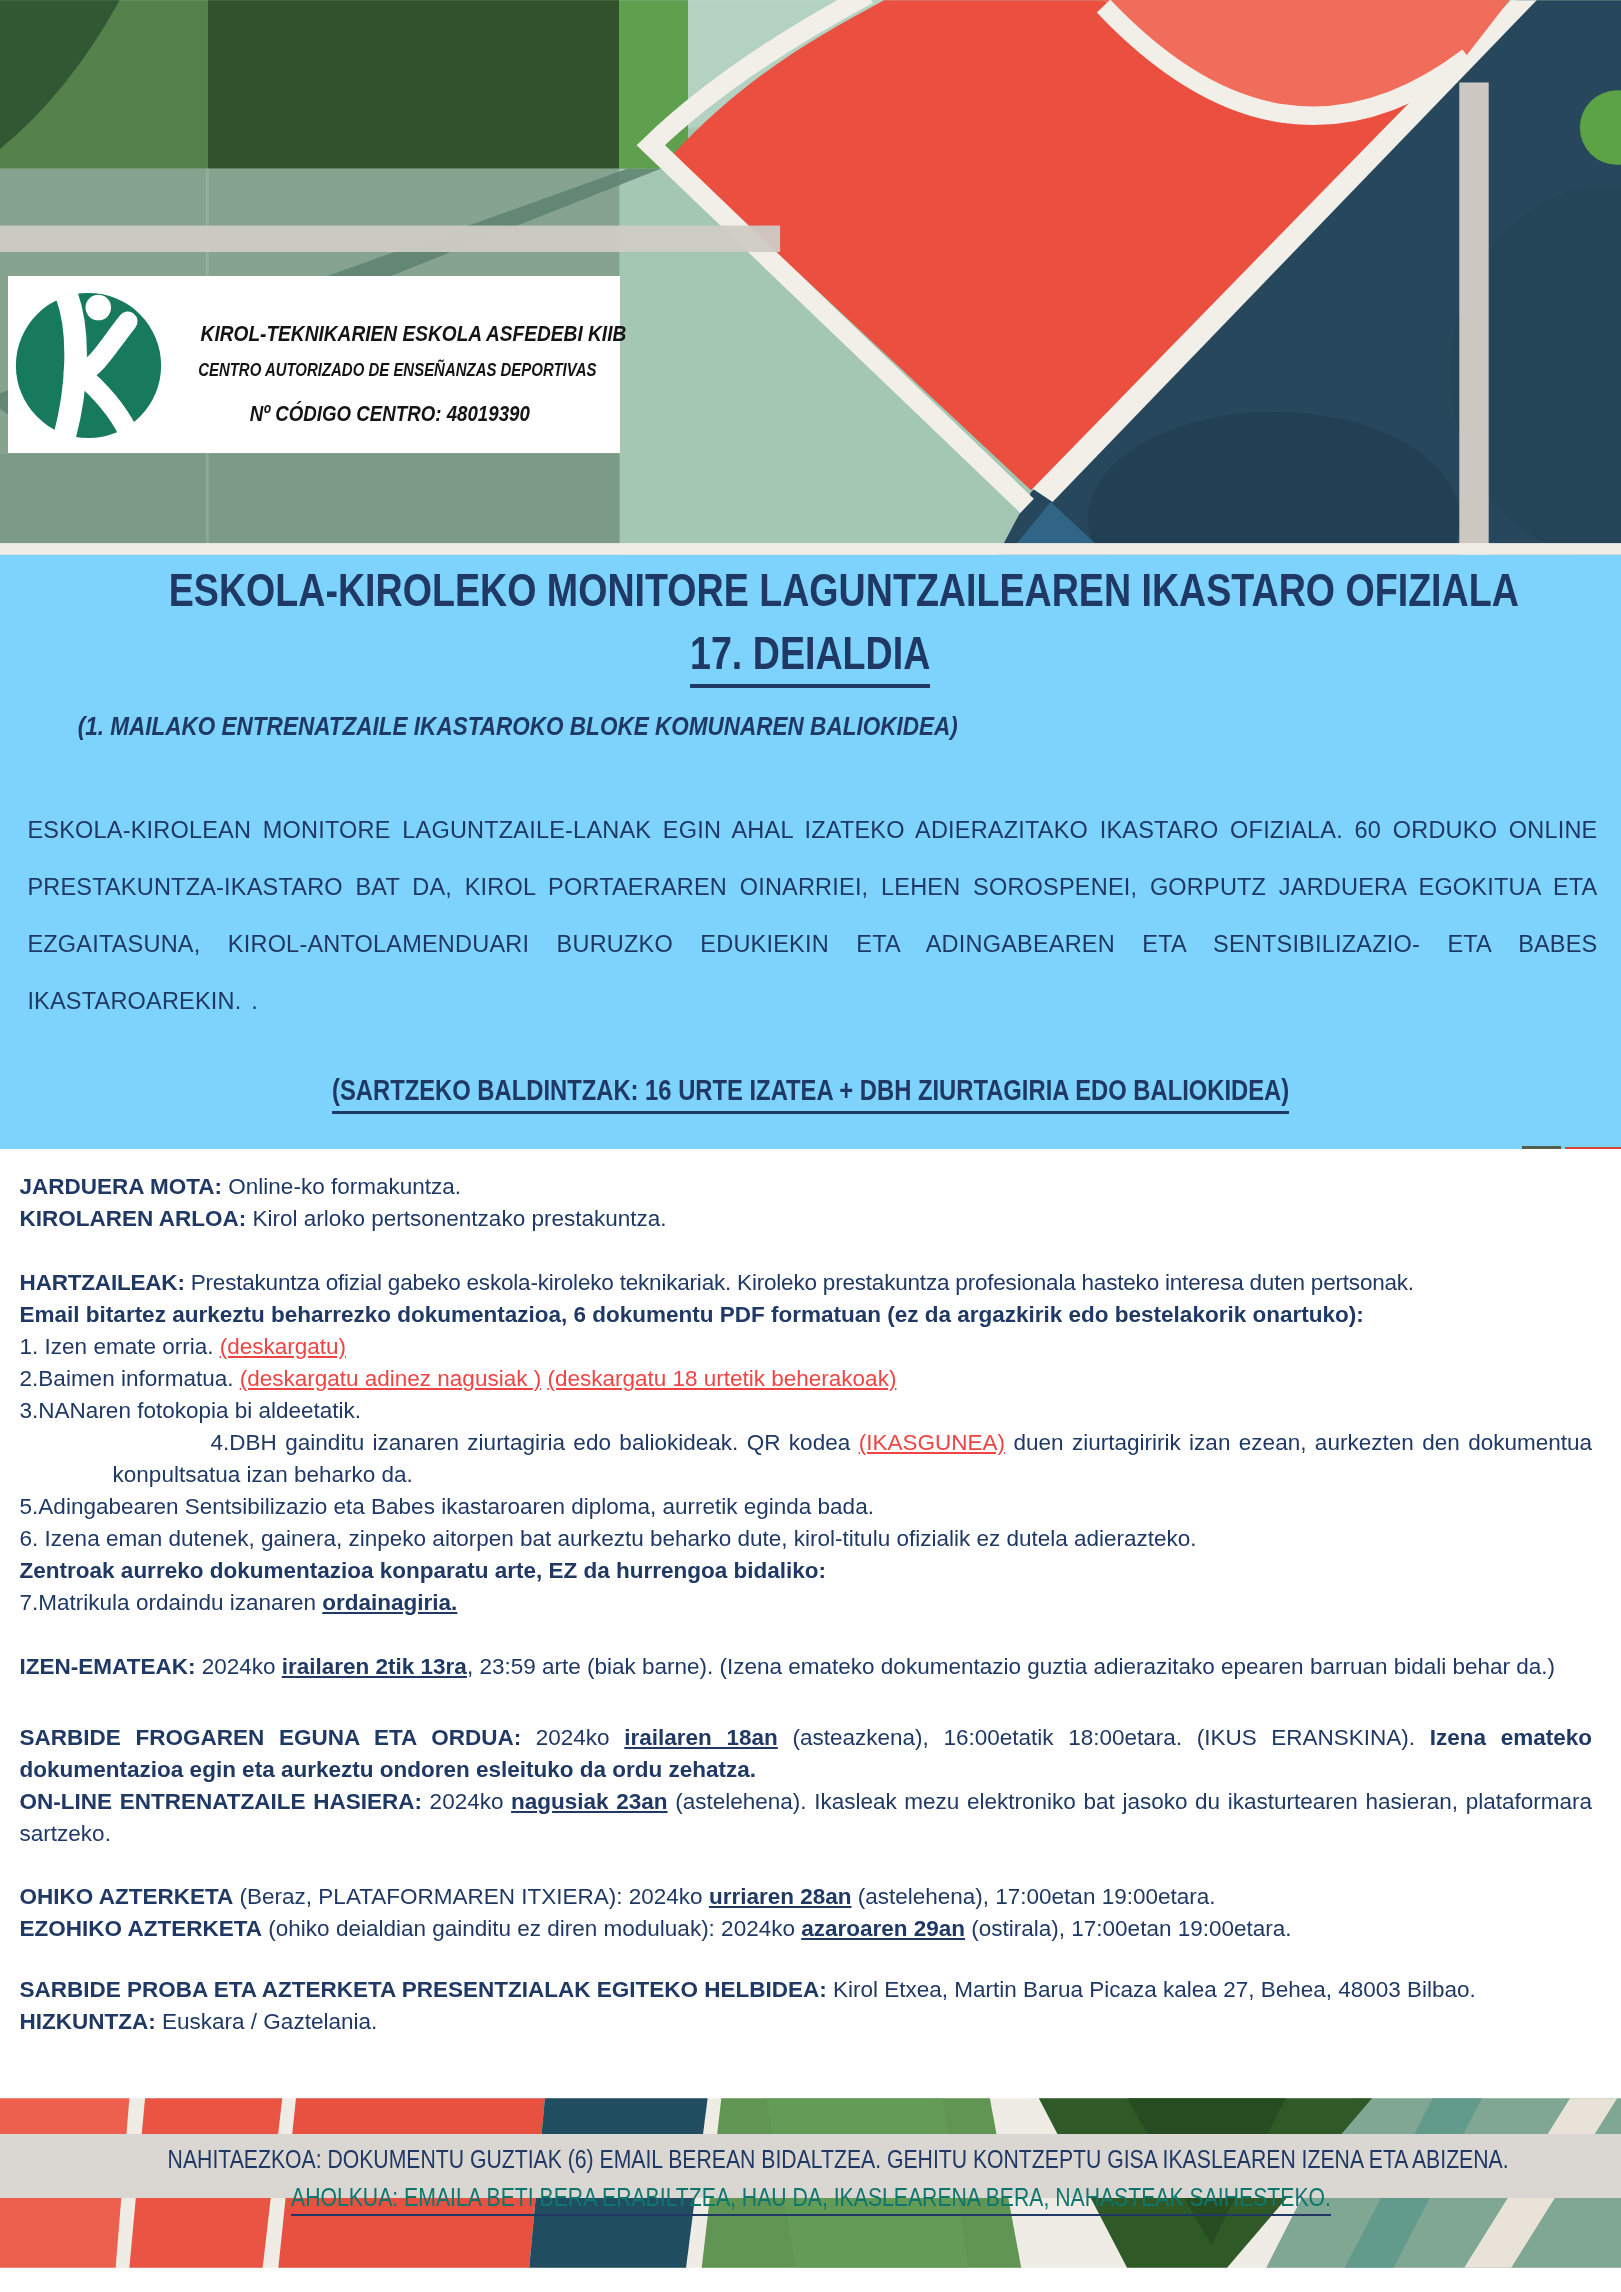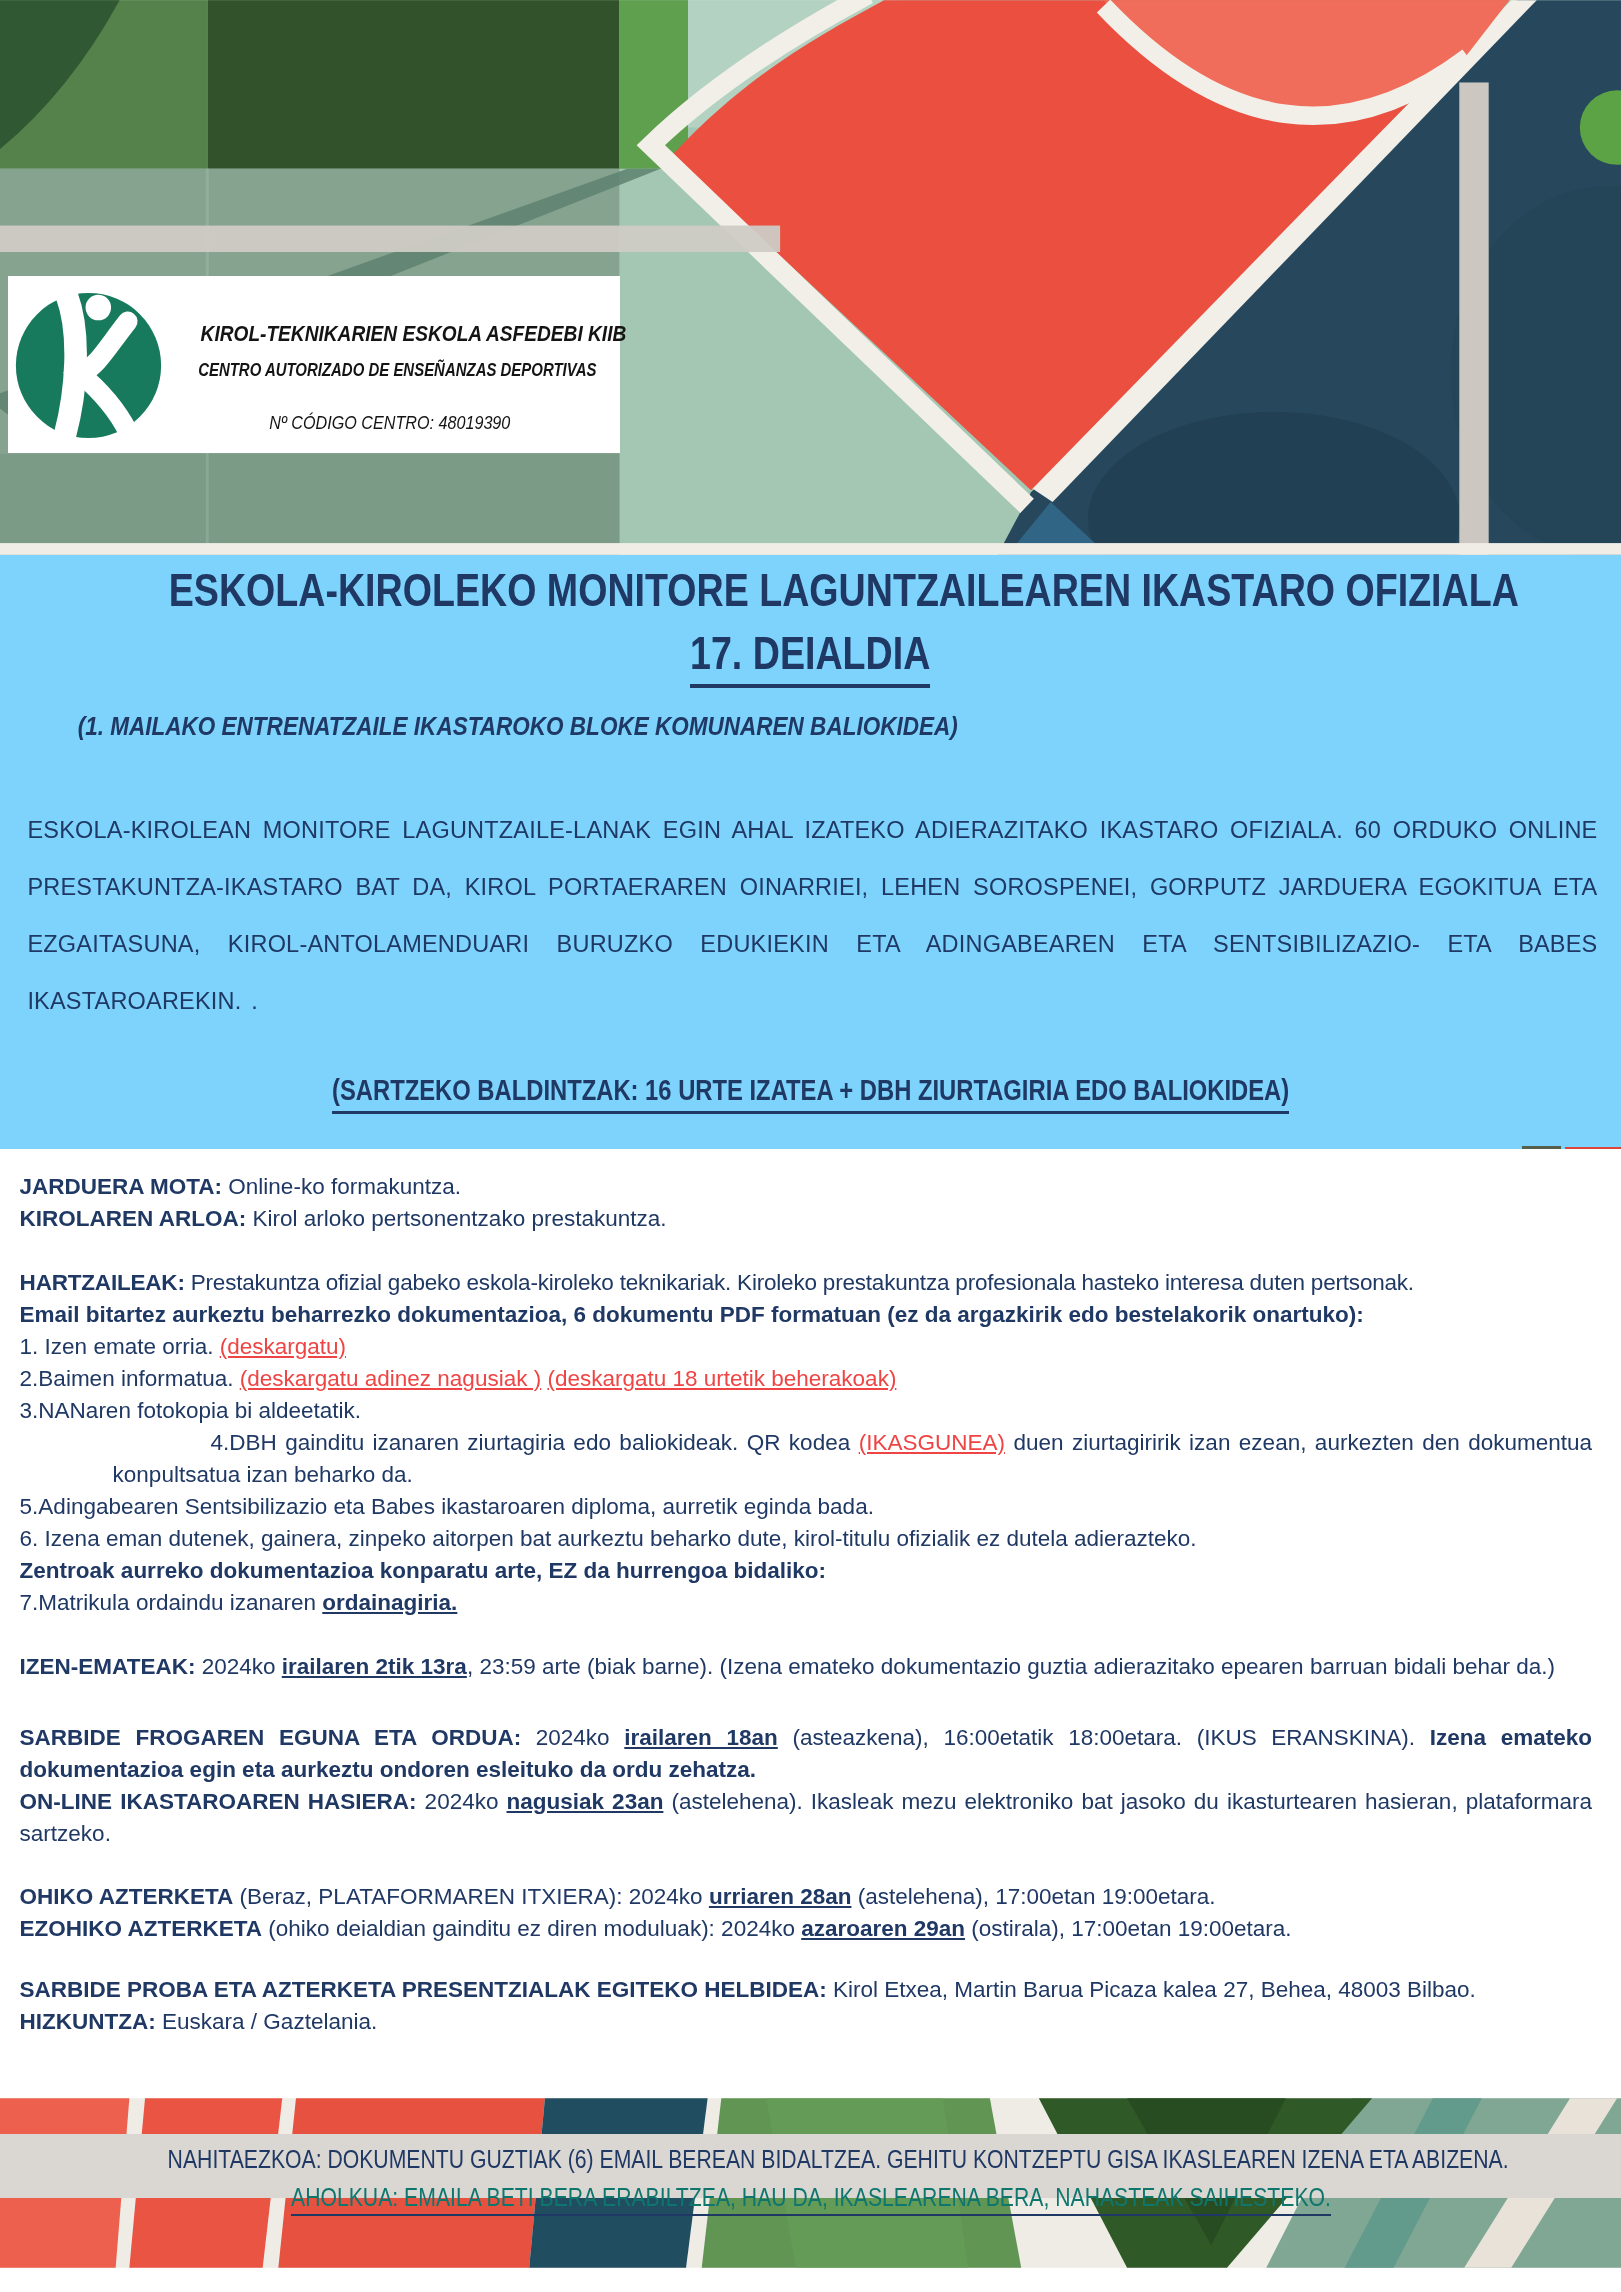--- a/index.html
+++ b/index.html
@@ -6,21 +6,21 @@
   .page{position:relative;width:1621px;height:2293px;background:#ffffff;overflow:hidden;
         font-family:"Liberation Sans",sans-serif;color:#1F3864;}
   
   .header{position:absolute;top:0;left:0;width:1621px;height:555px;}
   .header svg{display:block;}
   .logo-box{position:absolute;left:7.8px;top:276px;width:612px;height:177px;background:#ffffff;}
   .logo-mark{position:absolute;left:2px;top:5.9px;}
   .logo-text{position:absolute;left:155px;right:3.9px;top:45px;text-align:center;color:#141414;}
   .logo-l1{font-size:22.5px;font-weight:bold;font-style:italic;line-height:25.5px;}
   .logo-l2{font-size:17.6px;font-weight:bold;font-style:italic;line-height:21.6px;margin-top:13.7px;}
-  .logo-l3{font-size:19px;font-weight:normal;font-style:italic;line-height:21.6px;margin-top:30px;}
+  .logo-l3{font-size:22px;font-weight:bold;font-style:italic;line-height:21.6px;margin-top:21px;}
   .cond{display:inline-block;transform:scaleX(.80);transform-origin:50% 50%;white-space:nowrap;}
   .cond85{display:inline-block;transform:scaleX(.85);transform-origin:50% 50%;white-space:nowrap;}
   
   .section-gray{position:absolute;top:555px;left:0;width:1621px;height:594px;background:#7dd3fc;}
   .title1{position:absolute;top:7.8px;width:100%;text-align:center;font-weight:bold;font-size:47px;line-height:53px;}
   .title2{position:absolute;top:71px;width:100%;text-align:center;font-weight:bold;font-size:47px;line-height:53px;}
   .title2 .cond{border-bottom:4.9px solid #1F3864;padding-bottom:4.9px;}
   .subtitle{position:absolute;top:157px;width:100%;text-align:left;font-weight:bold;font-style:italic;font-size:26.5px;line-height:29px;}
   .intro{position:absolute;top:247px;left:27.4px;right:23.5px;font-size:23.5px;line-height:57px;
          text-align:justify;letter-spacing:0.2px;word-spacing:2.9px;}
@@ -132,21 +132,21 @@
     <p class="hang"><span>4.DBH gainditu izanaren ziurtagiria edo baliokideak. QR kodea </span><span class="rlink">(IKASGUNEA)</span><span> duen ziurtagiririk izan ezean, aurkezten den dokumentua  konpultsatua izan beharko da.</span></p>
     <p class="indent">5.Adingabearen Sentsibilizazio eta Babes ikastaroaren diploma, aurretik eginda bada.</p>
     <p class="indent">6. Izena eman dutenek, gainera, zinpeko aitorpen bat aurkeztu beharko dute, kirol-titulu ofizialik ez dutela adierazteko.</p>
 
     <p class="b">Zentroak aurreko dokumentazioa konparatu arte, EZ da hurrengoa bidaliko:</p>
     <p class="indent"><span>7.Matrikula ordaindu izanaren </span><span class="bu">ordainagiria.</span></p>
 
     <p class="gap1 just"><span class="b">IZEN-EMATEAK:</span><span> 2024ko </span><span class="bu">irailaren 2tik 13ra</span><span>, 23:59 arte (biak barne). (Izena emateko dokumentazio guztia adierazitako epearen barruan bidali behar da.)</span></p>
 
     <p class="gap2 just"><span class="b">SARBIDE FROGAREN EGUNA ETA ORDUA:</span><span> 2024ko </span><span class="bu">irailaren 18an</span><span> (asteazkena), 16:00etatik 18:00etara. (IKUS ERANSKINA). </span><span class="b">Izena emateko dokumentazioa egin eta aurkeztu ondoren esleituko da ordu zehatza.</span></p>
-    <p class="just"><span class="b">ON-LINE IKASTAROAREN HASIERA:</span><span> 2024ko </span><span class="bu">nagusiak 23an</span><span> (astelehena). Ikasleak mezu elektroniko bat jasoko du ikasturtearen hasieran, plataformara sartzeko.</span></p>
+    <p class="just"><span class="b">ON-LINE ENTRENATZAILE HASIERA:</span><span> 2024ko </span><span class="bu">nagusiak 23an</span><span> (astelehena). Ikasleak mezu elektroniko bat jasoko du ikasturtearen hasieran, plataformara sartzeko.</span></p>
 
     <p class="gap3"><span class="b">OHIKO AZTERKETA</span><span> (Beraz, PLATAFORMAREN ITXIERA): 2024ko </span><span class="bu">urriaren 28an</span><span> (astelehena), 17:00etan 19:00etara.</span></p>
     <p><span class="b">EZOHIKO AZTERKETA</span><span> (ohiko deialdian gainditu ez diren moduluak): 2024ko </span><span class="bu">azaroaren 29an</span><span> (ostirala), 17:00etan 19:00etara.</span></p>
 
     <p class="gap4"><span class="b">SARBIDE PROBA ETA AZTERKETA PRESENTZIALAK EGITEKO HELBIDEA:</span><span> Kirol Etxea, Martin Barua Picaza kalea 27, Behea, 48003 Bilbao.</span></p>
     <p><span class="b">HIZKUNTZA:</span><span> Euskara / Gaztelania.</span></p>
   </div>
 
   <div class="footer">
     <svg width="1621" height="170" viewBox="0 0 1654 173">

